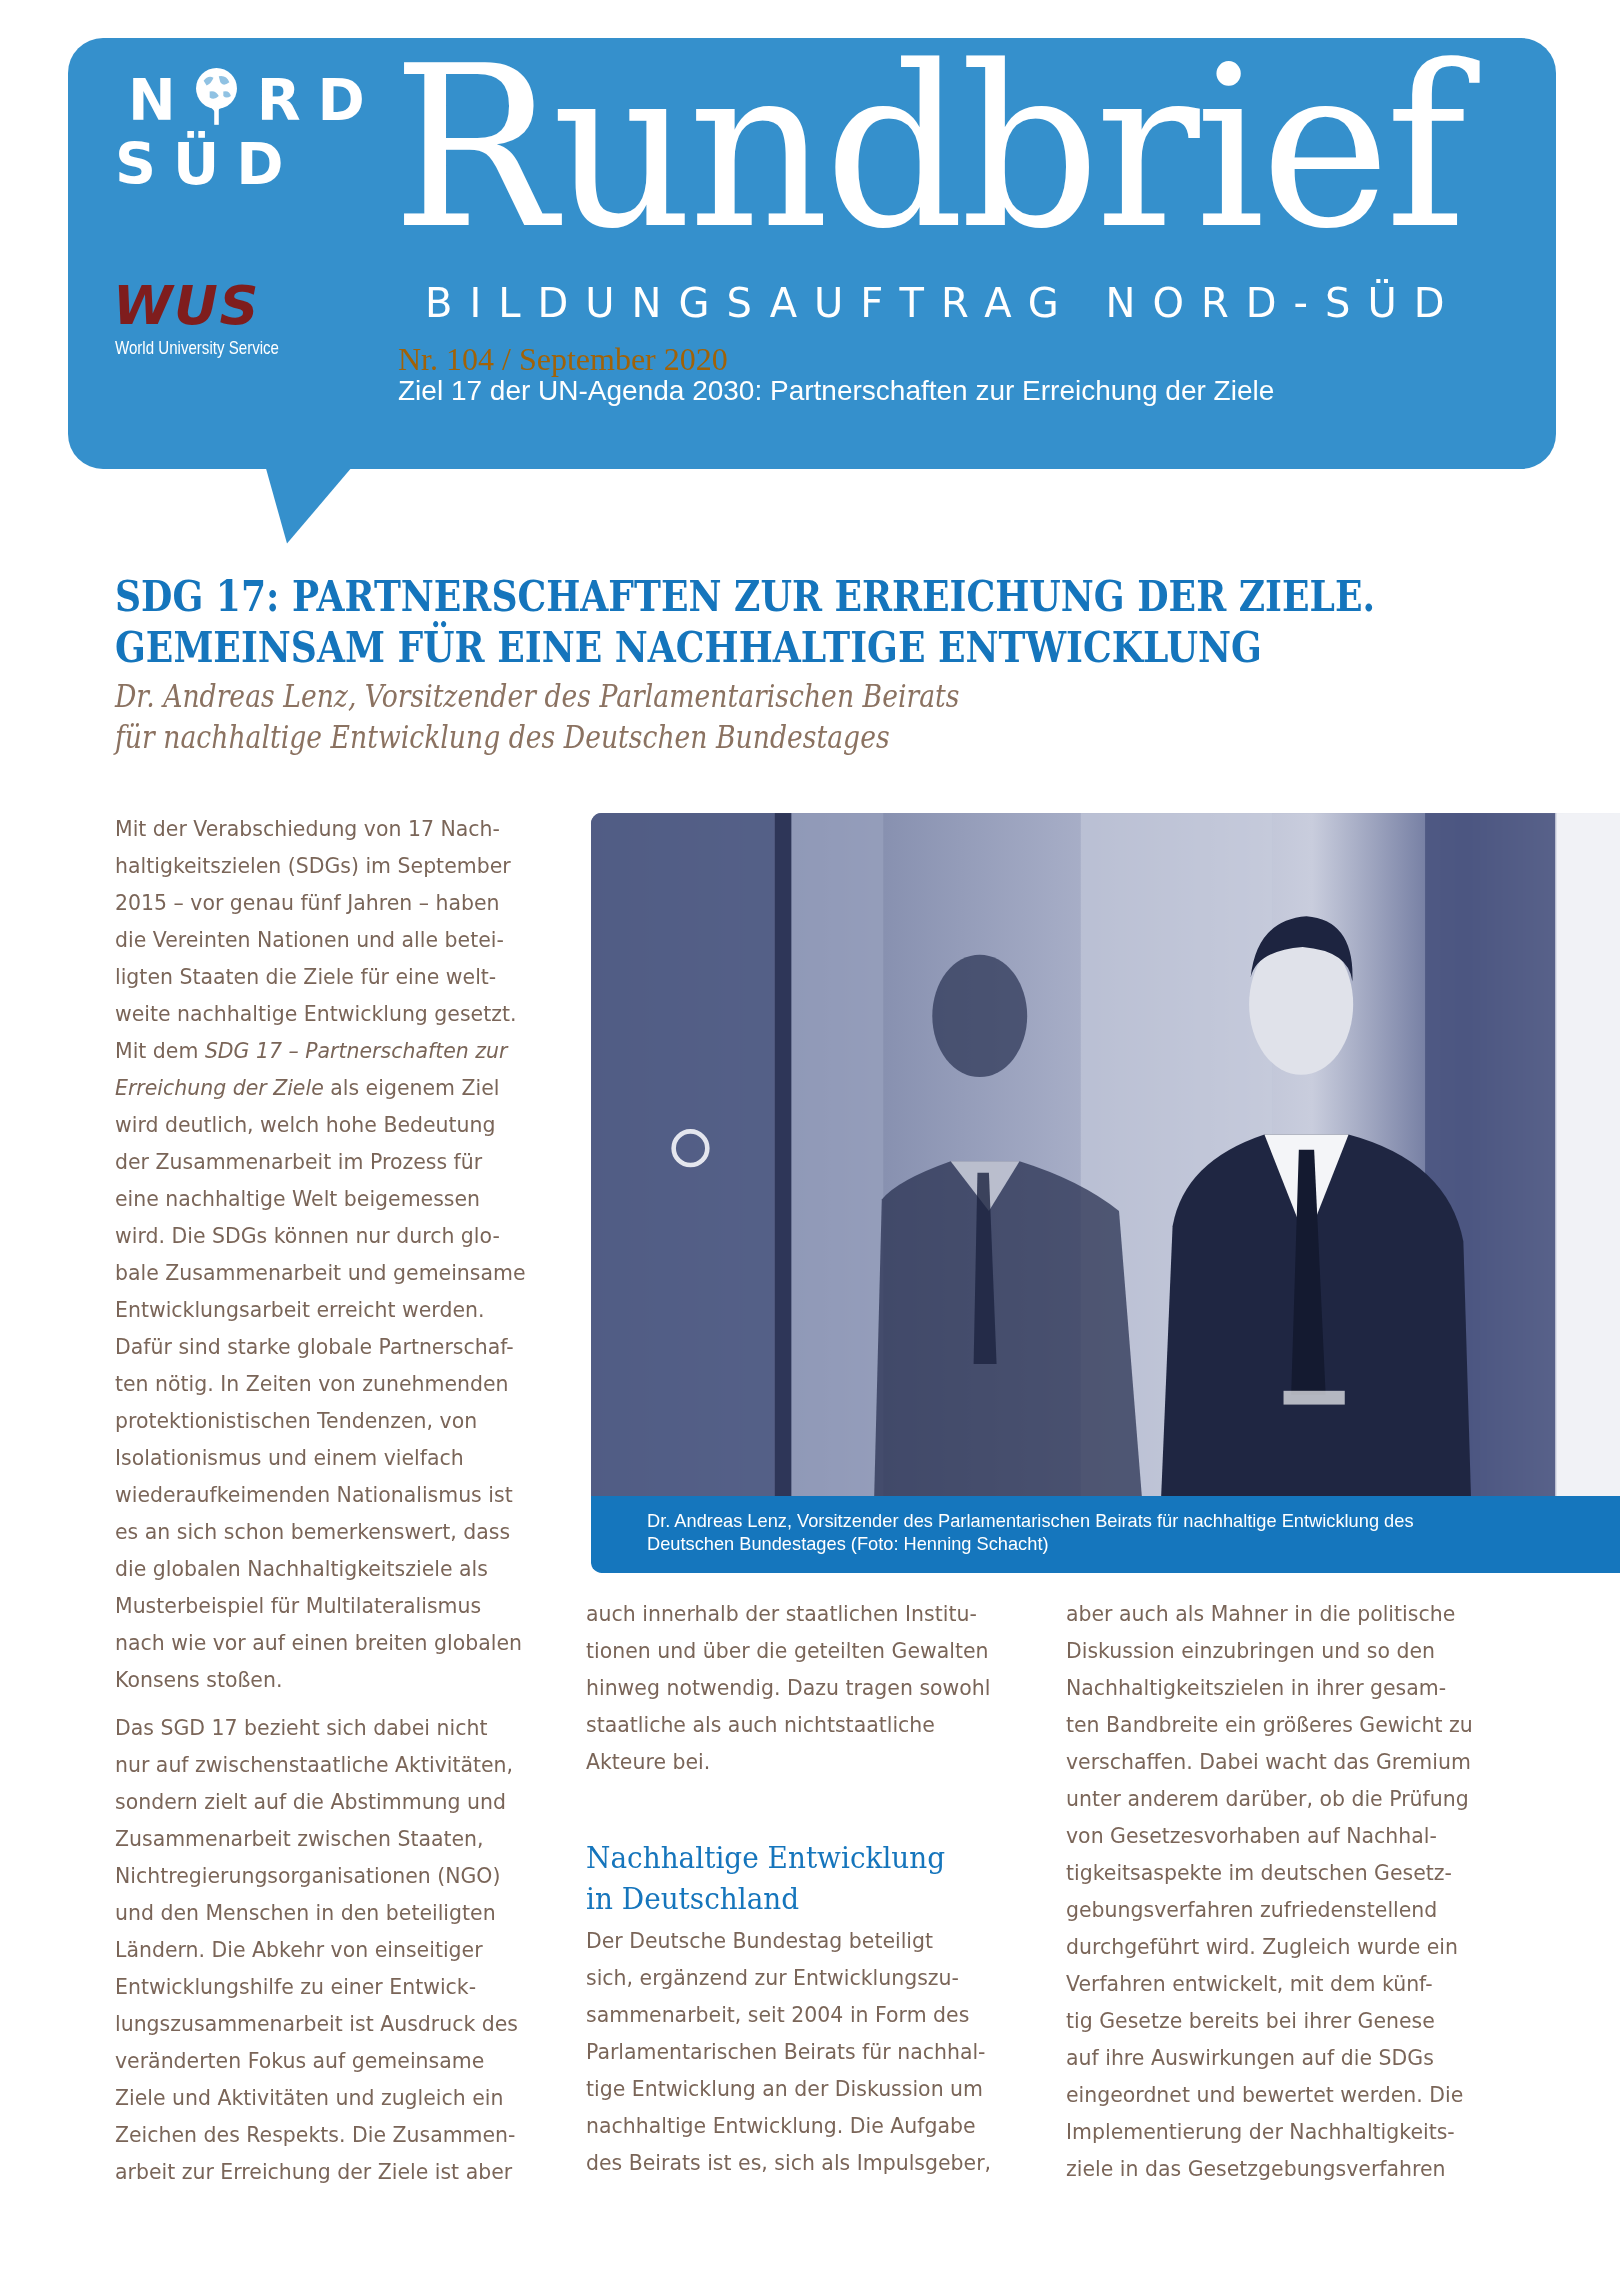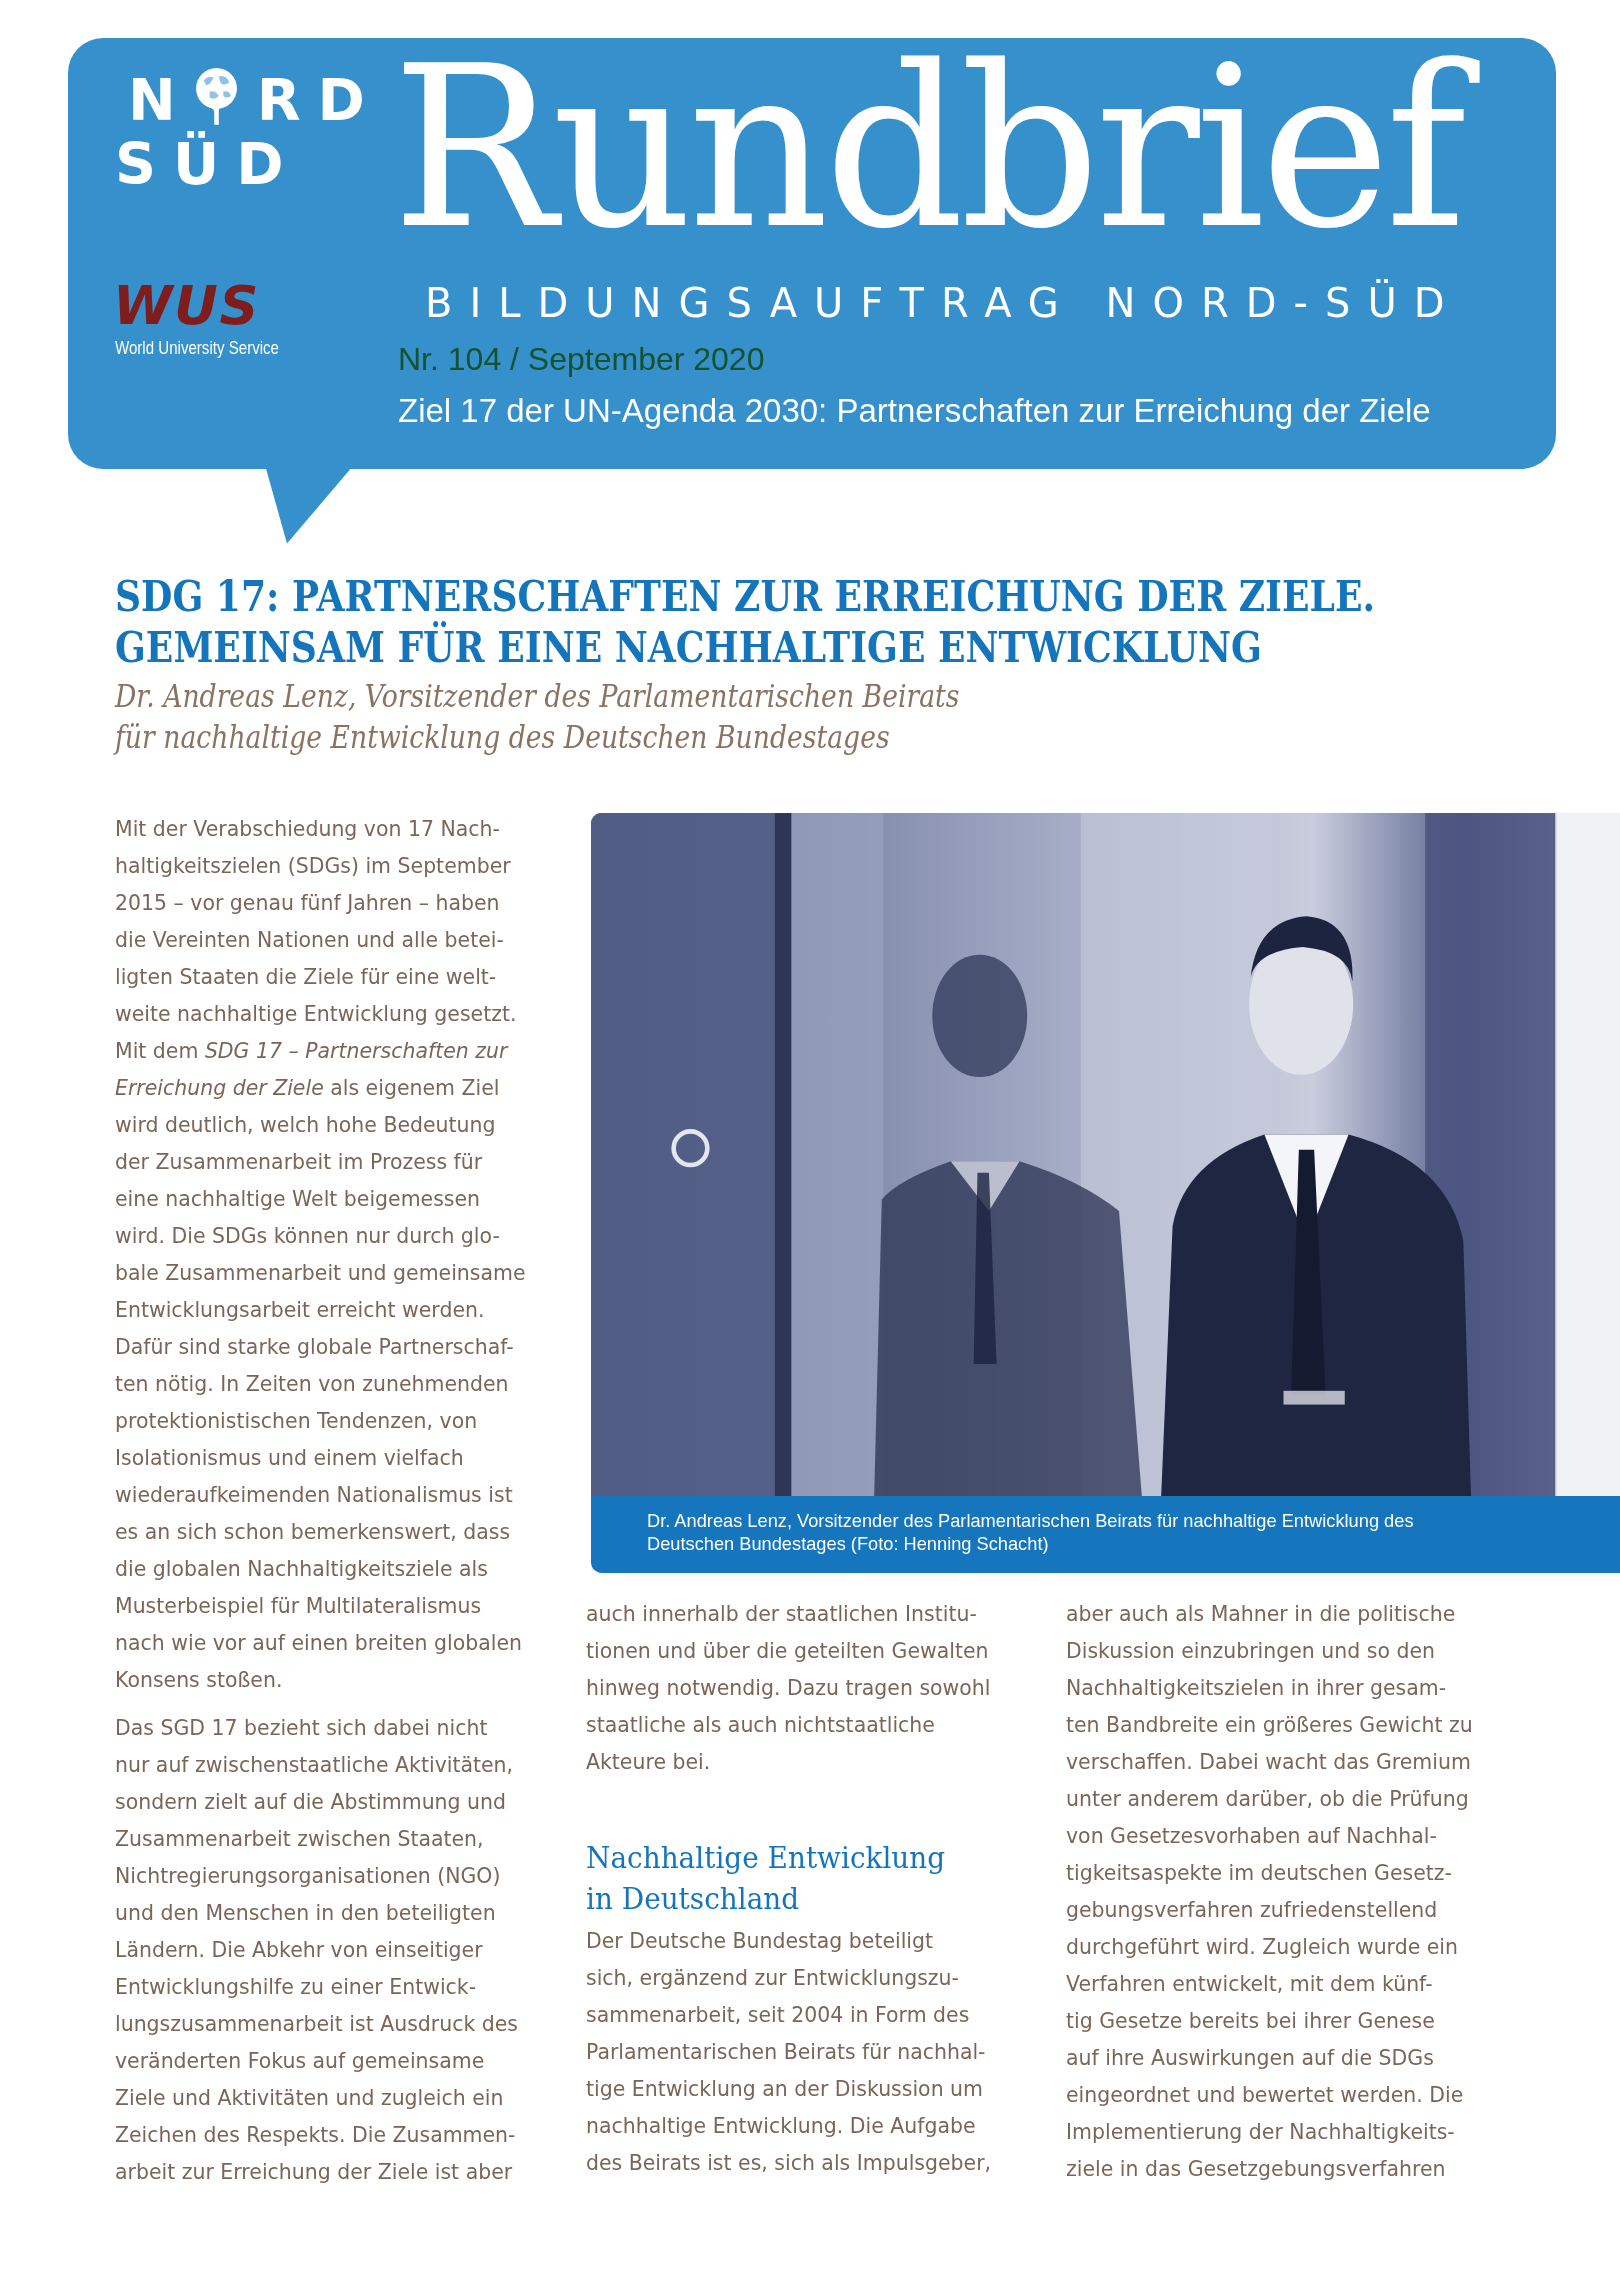--- a/index.html
+++ b/index.html
@@ -6,22 +6,22 @@
   body { width:1621px; height:2295px; position:relative; overflow:hidden; font-family:"DejaVu Sans", sans-serif; }
   .abs { position:absolute; }
   
   #header-box { left:68px; top:38px; width:1488px; height:431px; background:#3590CC; border-radius:35px; }
   #header-tail { left:0; top:0; width:1621px; height:582px; pointer-events:none; }
   .logo-nord { left:115px; top:67px; color:#fff; font-family:"DejaVu Sans", sans-serif; font-weight:bold; font-size:57px; letter-spacing:17px; line-height:64px; }
   .logo-wus { left:113px; top:277px; color:#7f1d1d; font-family:"DejaVu Sans", sans-serif; font-weight:bold; font-style:italic; font-size:54px; letter-spacing:1.5px; line-height:58px; }
   .logo-wus-sub { left:115px; top:337px; color:#fff; font-family:"Liberation Sans", sans-serif; font-size:18.4px; transform:scaleX(0.82); transform-origin:left top; letter-spacing:0px; }
   .masthead { left:392px; top:37px; color:#fff; font-family:"DejaVu Serif", serif; font-weight:normal; font-size:223px; line-height:223px; letter-spacing:-4.6px; transform:scaleX(0.98); transform-origin:left top; }
   .tagline { left:398px; top:280px; color:#fff; font-family:"DejaVu Sans", sans-serif; font-size:40px; letter-spacing:17px; line-height:46px;margin-left:27px; }
-  .issue { left:398px; top:341px; color:#14532d; font-family:Liberation Sans, sans-serif; font-size:32px; line-height:37px; }
-  .issue-sub { left:398px; top:392px; color:#fff; font-family:"Liberation Sans", sans-serif; font-size:33px; line-height:37px; }
+  .issue { left:398px; top:341px; color:#a16207; font-family:Liberation Serif, serif; font-size:32px; line-height:37px; }
+  .issue-sub { left:398px; top:372px; color:#fff; font-family:"Liberation Sans", sans-serif; font-size:28px; line-height:37px; }
 
   
   .title { left:115px; top:571px; color:#1575BC; font-family:"DejaVu Serif", serif; font-weight:bold; font-size:42px; line-height:51px; transform:scaleX(0.86); transform-origin:left top; white-space:nowrap; }
   .byline { left:115px; top:676px; color:#8B7261; font-family:"DejaVu Serif", serif; font-style:italic; font-size:31px; line-height:41px; transform:scaleX(0.86); transform-origin:left top; white-space:nowrap; }
 
   
   .col { color:#7A6558; font-family:"DejaVu Sans", sans-serif; font-size:22px; line-height:37px; white-space:nowrap; }
   .col p { margin:0; }
   .col p + p { margin-top:10.7px; }
   .col .line { display:block; }

